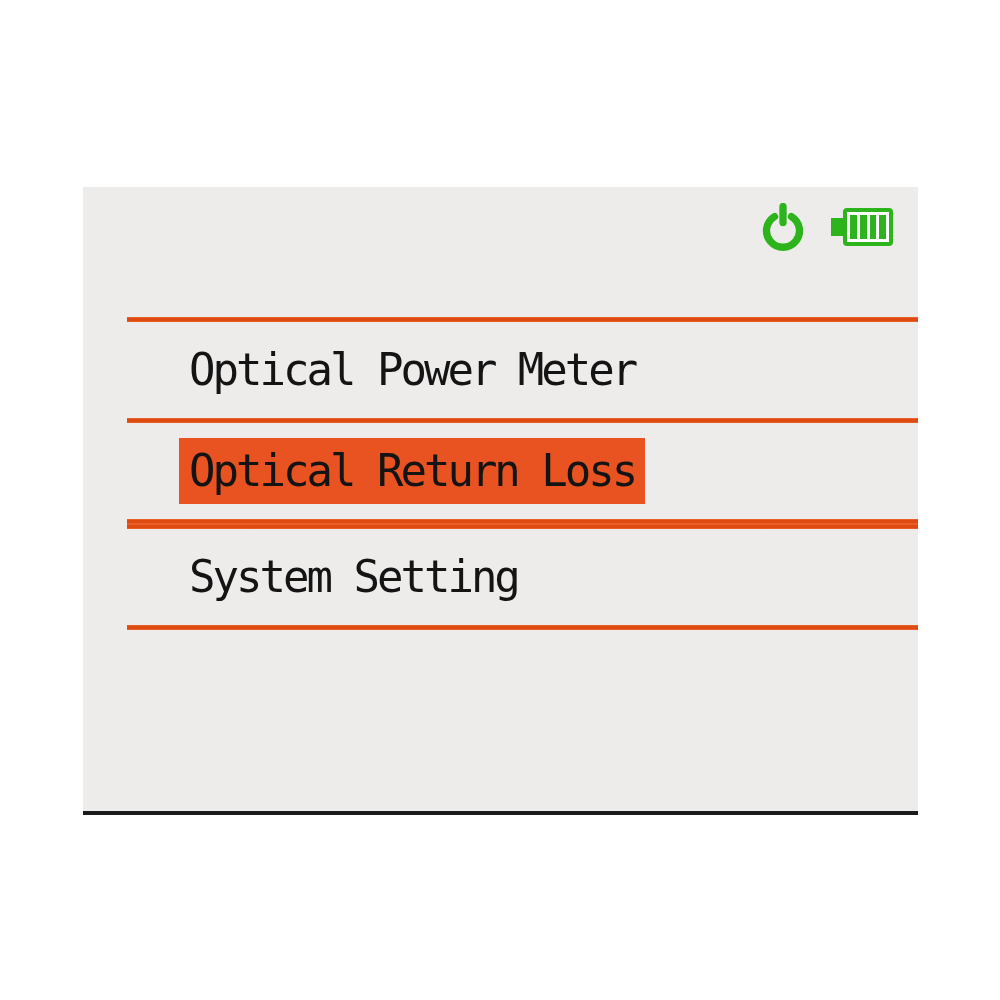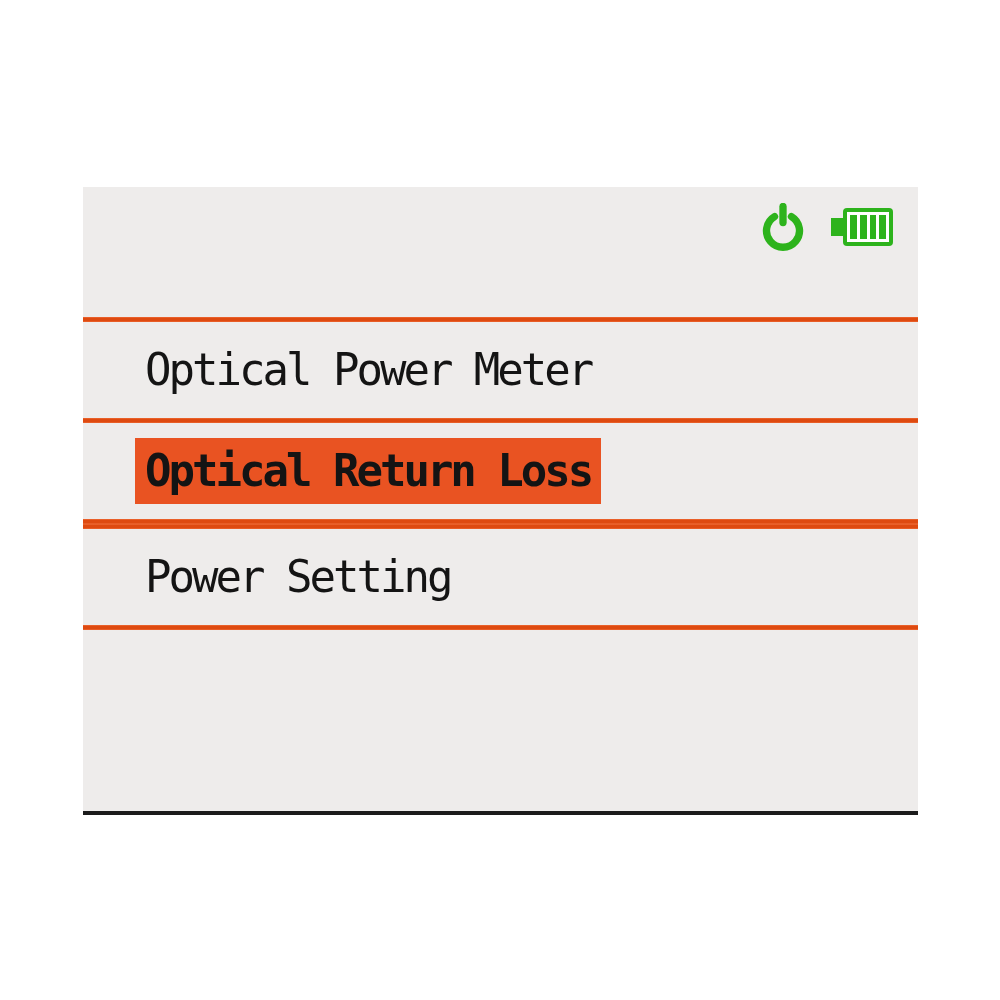--- a/index.html
+++ b/index.html
@@ -6,36 +6,36 @@
     --page-bg:#ffffff; --screen-bg:#eeeceb; --divider:#de4a10; --divider-edge:#ee6a35;
     --highlight:#e95322; --text:#141414; --green:#2db31c; --bottom-line:#1b1b1b;
   }
   *{margin:0;padding:0;box-sizing:border-box;}
   html,body{width:1000px;height:1000px;background:var(--page-bg);
     font-family:"DejaVu Sans Mono","Liberation Mono",monospace;}
   .screen{
     position:absolute;left:83px;top:187px;width:835px;height:628px;
     background:var(--screen-bg);
     border-bottom:4px solid var(--bottom-line);
-    display:flex;flex-direction:column;
+    display:flex;flex-direction:column;padding-left:44px;
   }
   .status-bar{height:130px;position:relative;}
   .power-icon{position:absolute;top:16px;right:113px;width:44px;height:48px;}
   .battery{position:absolute;top:21px;right:25px;display:flex;align-items:center;}
   .bat-nub{width:12px;height:18px;background:var(--green);}
   .bat-body{width:50px;height:38px;background:var(--green);border-radius:4px;padding:4px;}
   .bat-inner{width:100%;height:100%;background:#ffffff;padding:3px;display:flex;gap:3px;}
   .bat-bar{flex:1;background:var(--green);}
   .divider{height:5px;flex:none;
     background:linear-gradient(to bottom,var(--divider-edge) 0%,var(--divider) 30%,var(--divider) 75%,var(--divider-edge) 100%);}
   .menu-item{height:96px;flex:none;display:flex;align-items:center;padding-left:62px;
     font-size:44px;letter-spacing:-3px;color:var(--text);white-space:nowrap;cursor:default;}
   .menu-item .label{line-height:44px;}
   .menu-item.selected .label{
-    background:var(--highlight);padding:11px 10px 11px 10px;margin-left:-10px;font-weight:bold;}
+    background:var(--highlight);padding:11px 10px 11px 10px;margin-left:-10px;}
   .footer-space{flex:1;}
 </style>
 </head>
 <body>
 
 <div class="screen">
 
   <div class="status-bar">
     <svg class="power-icon" viewBox="0 0 24 26" aria-hidden="true">
       <path d="M12 1.8 V10.6" fill="none" stroke="#2db31c" stroke-width="4" stroke-linecap="round"></path>
@@ -65,20 +65,20 @@
   <div class="menu-item selected">
     <span class="label">Optical Return Loss</span>
   </div>
 
   <div class="divider"></div>
 
 
   <div class="divider"></div>
 
   <div class="menu-item">
-    <span class="label">Power Setting</span>
+    <span class="label">System Setting</span>
   </div>
 
   <div class="divider"></div>
 
   <div class="footer-space"></div>
 
 </div>
 
 </body></html>

